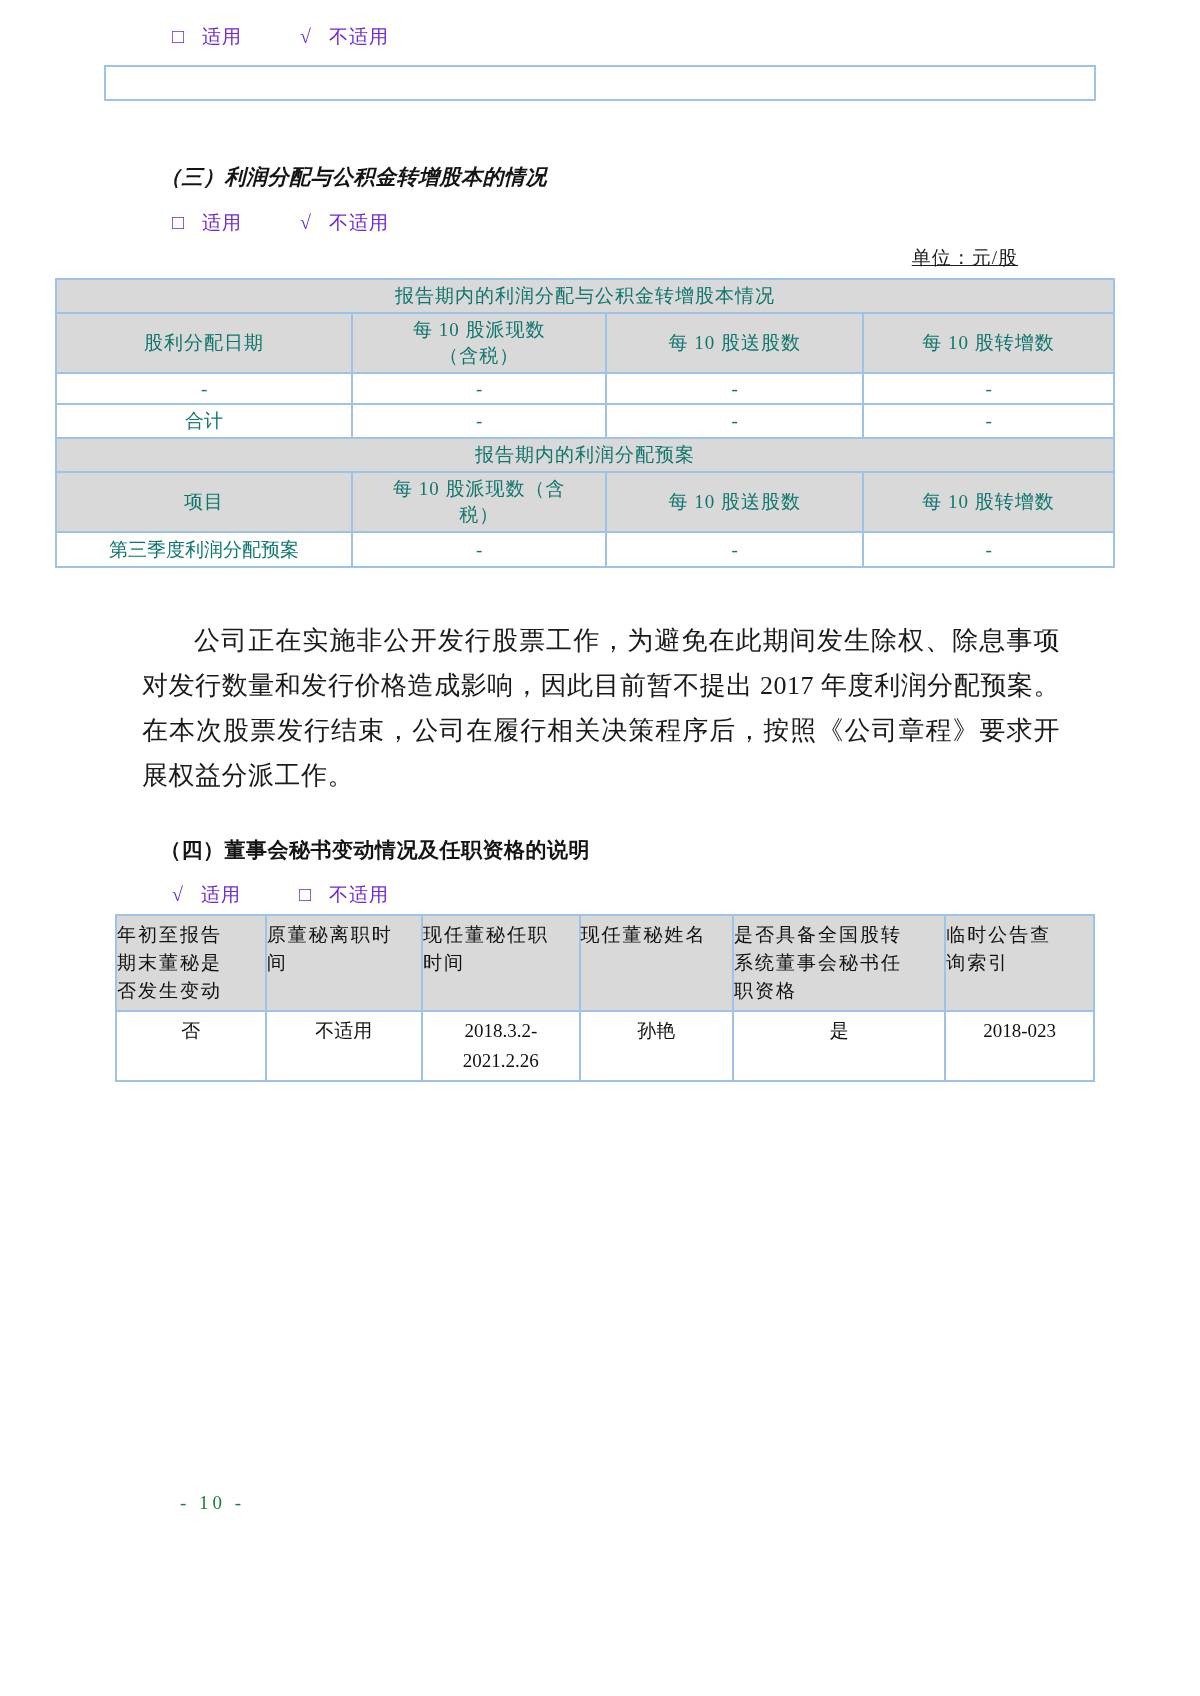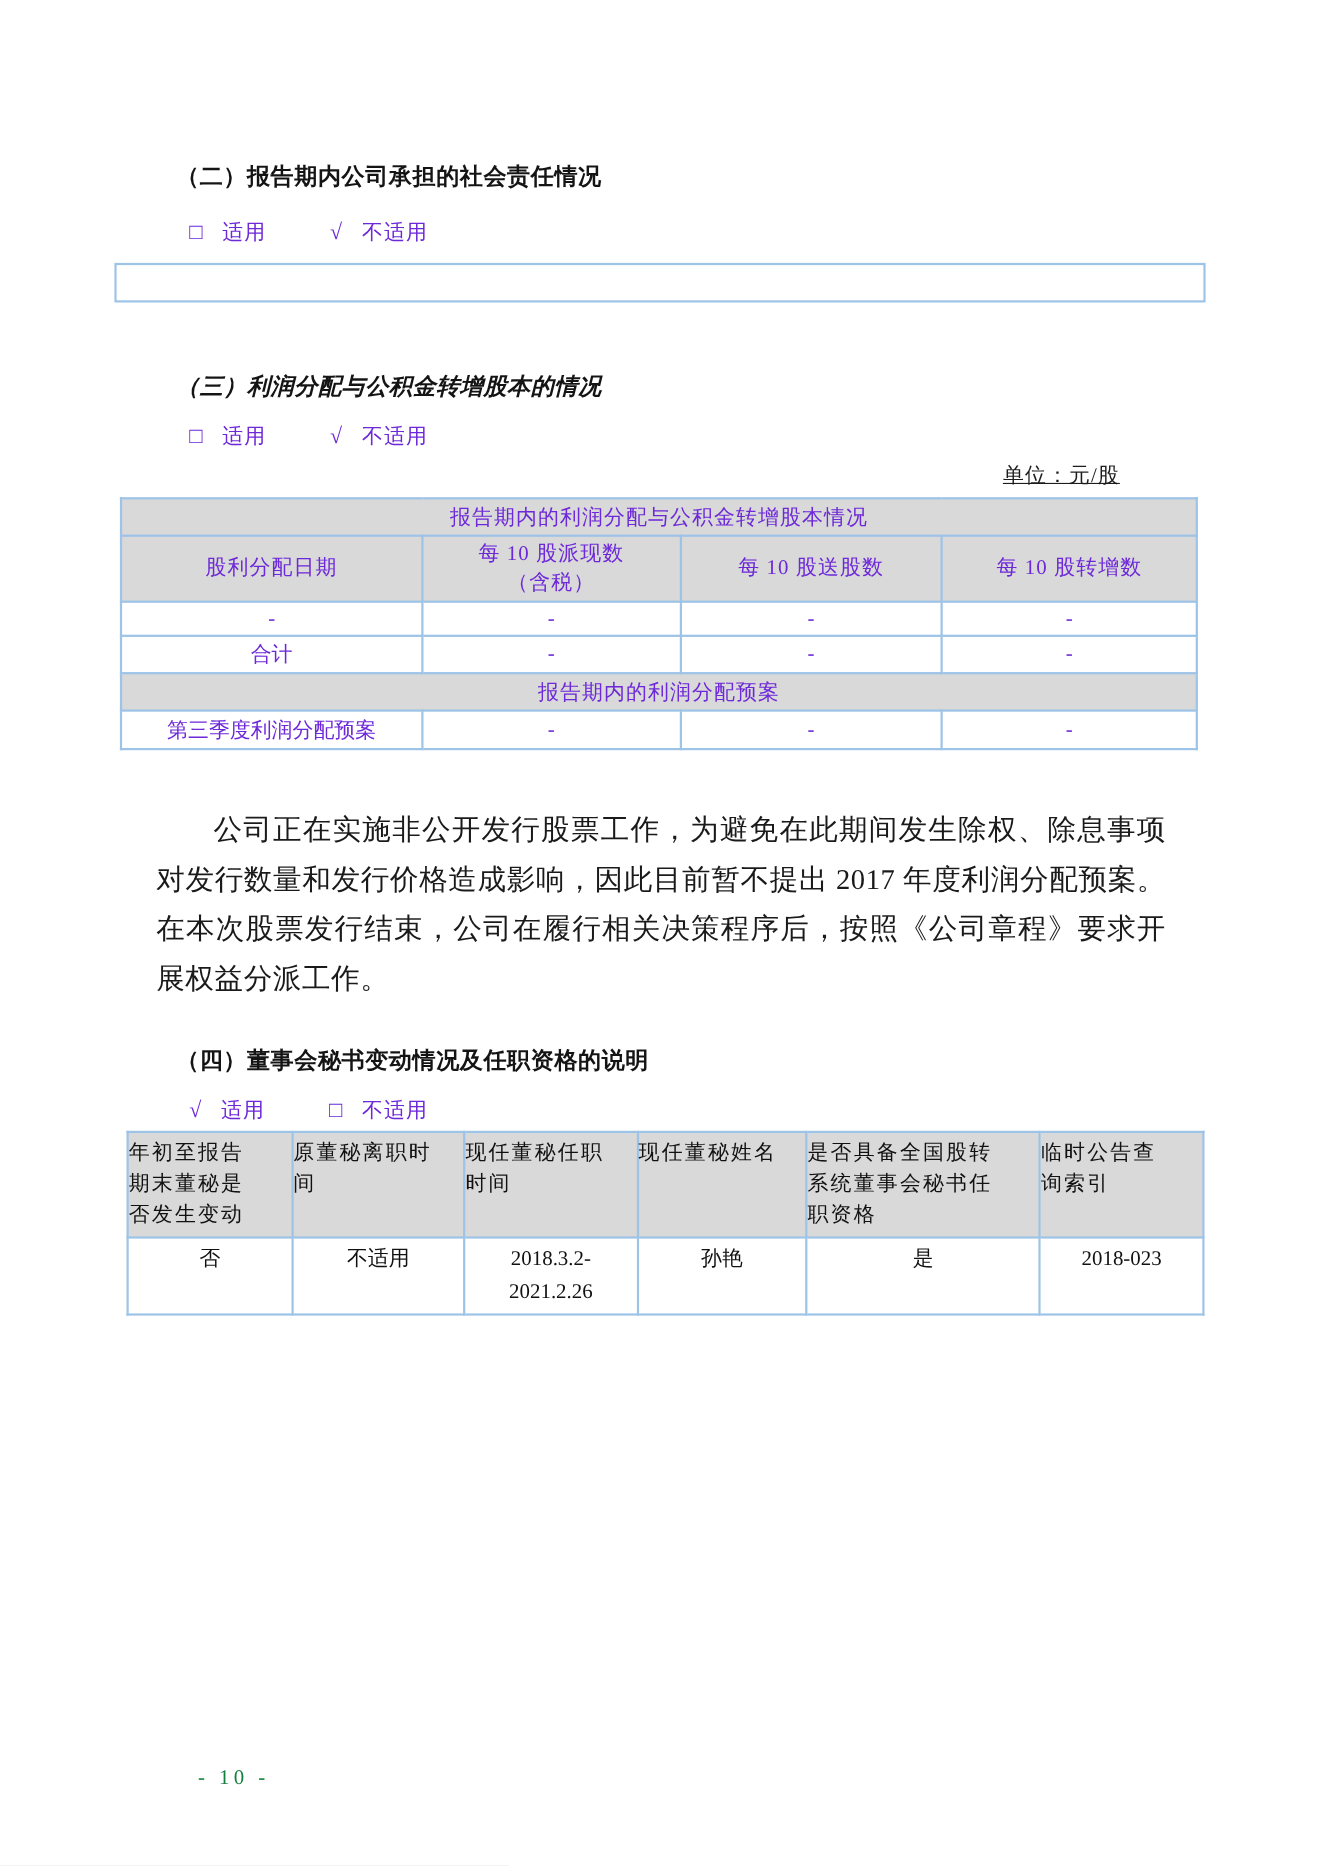--- a/index.html
+++ b/index.html
@@ -38,26 +38,26 @@
     background: #ffffff;
   }
   .unit-note {
     font-size: 19px;
     text-align: right;
     margin-right: 182px;
     letter-spacing: 1px;
     text-decoration: underline;
   }
   table.doc-table {
-    margin-left: 109px;
-    width: 980px;
+    margin-left: 55px;
+    width: 1060px;
     border-collapse: collapse;
     table-layout: fixed;
     font-size: 19px;
-    color: #6d28d9;
+    color: #0f766e;
   }
   table.doc-table td, table.doc-table th {
     border: 2px solid #9DC3E6;
     font-weight: normal;
     white-space: pre-line;
     padding: 3px 8px;
     text-align: center;
     vertical-align: middle;
   }
   table.doc-table .banner td {
@@ -130,21 +130,20 @@
   #h-secretary   { margin-top: 38px; }
   #cb-secretary  { margin-top: 18px; }
   #table-secretary { margin-top: 6px; }
   #page-number   { margin-top: 410px; }
 </style>
 </head>
 <body>
 
 <div class="page">
 
-  <h2 class="sec-heading" id="h-social">（二）报告期内公司承担的社会责任情况</h2>
 
   <div class="cb-row" id="cb-social">
     <span class="cb-mark">□</span><span class="cb-label">适用</span><span class="cb-mark cb-gap">√</span><span class="cb-label">不适用</span>
   </div>
 
   <div class="empty-box" id="box-social"></div>
 
   <h2 class="sec-heading" id="h-profit">（三）利润分配与公积金转增股本的情况</h2>
 
   <div class="cb-row" id="cb-profit">
@@ -178,20 +177,27 @@
       <td>-</td>
     </tr>
     <tr class="data">
       <td>合计</td>
       <td>-</td>
       <td>-</td>
       <td>-</td>
     </tr>
     <tr class="banner">
       <td colspan="4">报告期内的利润分配预案</td>
+    </tr>
+    <tr class="head">
+      <th>项目</th>
+      <th>每 10 股派现数（含
+税）</th>
+      <th>每 10 股送股数</th>
+      <th>每 10 股转增数</th>
     </tr>
     <tr class="data data-tall">
       <td>第三季度利润分配预案</td>
       <td>-</td>
       <td>-</td>
       <td>-</td>
     </tr>
   </tbody>
     </table>
 

